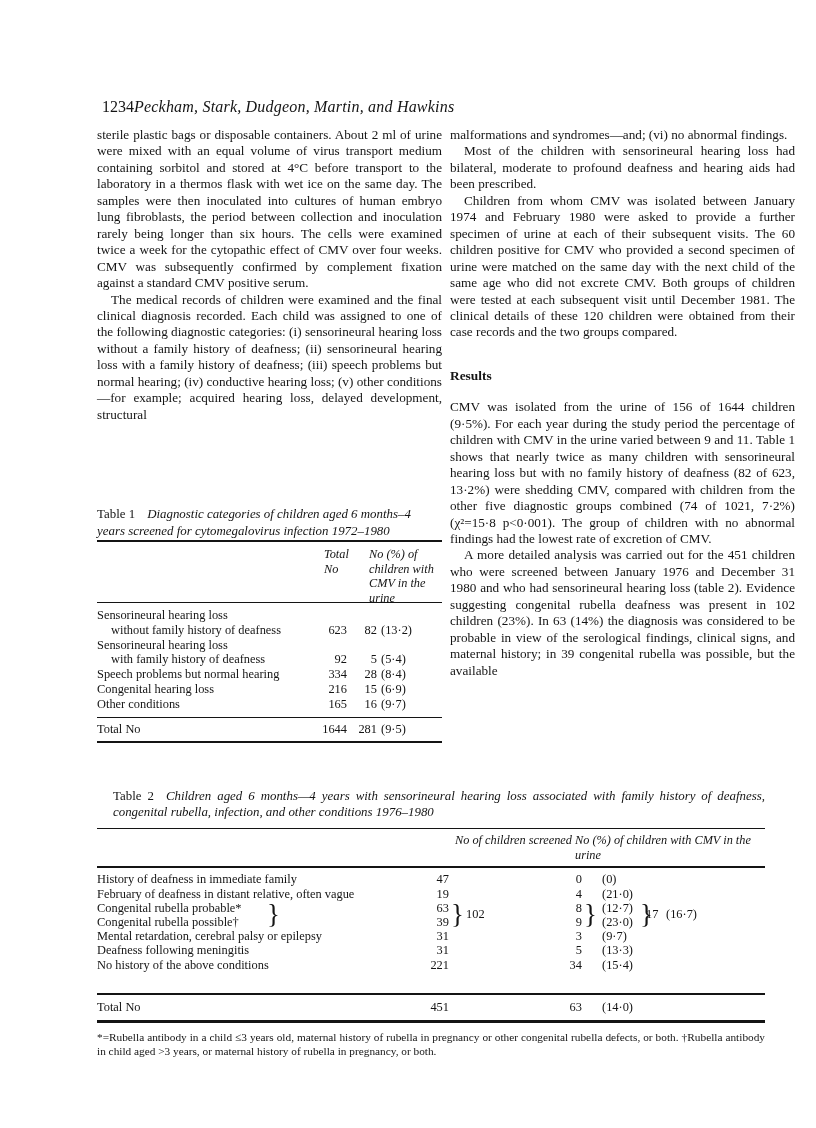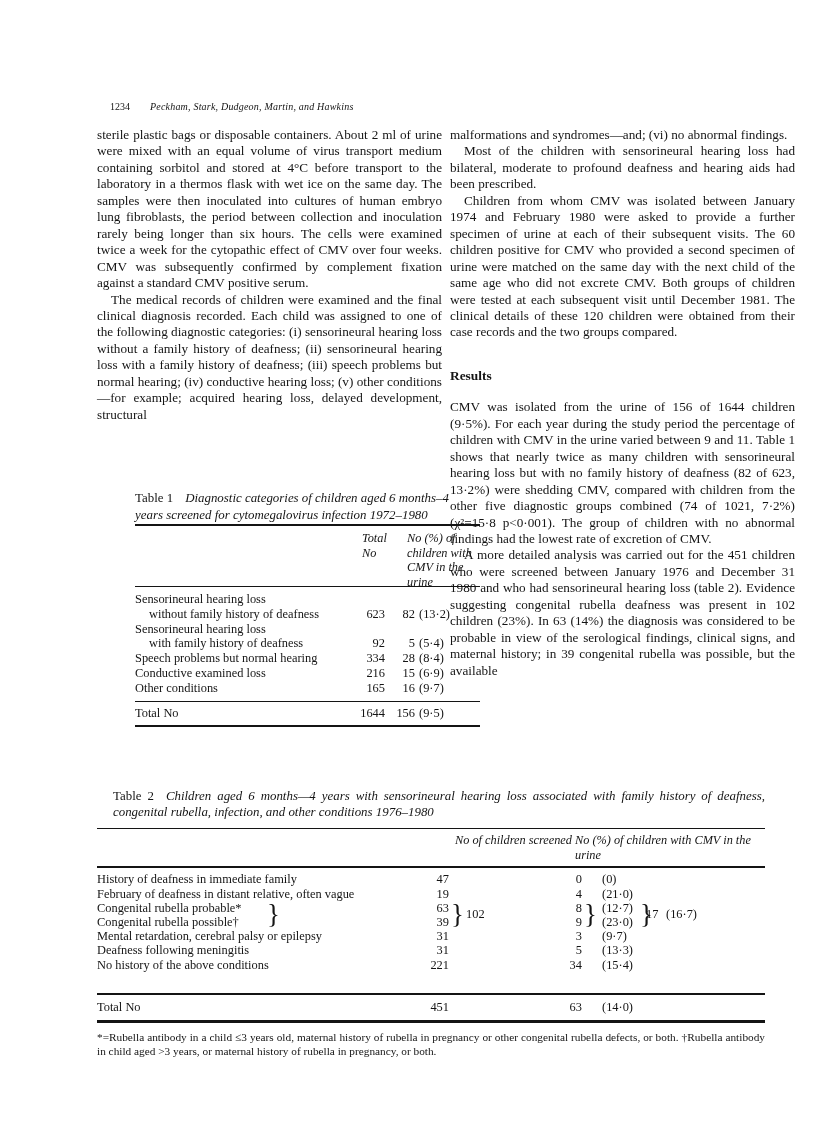--- a/index.html
+++ b/index.html
@@ -1,34 +1,34 @@
 <!DOCTYPE html>
 <html><head>
 <meta charset="utf-8">
 <style>
   html,body{margin:0;padding:0;background:#ffffff;}
   .page{position:relative;width:816px;height:1128px;background:#ffffff;color:#141414;
         font-family:"Liberation Serif", serif;overflow:hidden;}
 
   
-  .running-head{position:absolute;top:99px;left:110px;width:700px;display:flex;gap:20px;
-                font-size:10px;line-height:15px;}
+  .running-head{position:absolute;top:99px;left:102px;width:700px;display:flex;
+                font-size:16px;line-height:15px;}
   .run-title{font-style:italic;letter-spacing:.2px;}
 
   
   .col{position:absolute;top:127px;width:345px;font-size:13.2px;line-height:16.45px;
        text-align:justify;}
   .col-left{left:97px;height:900px;}
   .col-right{left:450px;}
   .col p{margin:0;}
   .col p.indent{text-indent:14px;}
   .results-h{font-weight:bold;font-size:13.4px;text-align:left;margin:27px 0 15px 0;}
 
   
-  .table1-wrap{position:absolute;top:363px;left:0;width:345px;text-align:left;margin-left:38px;}
+  .table1-wrap{position:absolute;top:379px;left:0;width:345px;text-align:left;}
   .t-caption{font-size:12.9px;line-height:17.2px;margin:0 0 7px 0;}
   .t-cap-label{margin-right:12px;}
   .t-cap-text{font-style:italic;}
   .t1-head{border-top:2px solid #141414;border-bottom:1px solid #141414;position:relative;
            height:60px;font-style:italic;font-size:12.3px;line-height:14.4px;}
   .t1-h-total{position:absolute;left:227px;top:5px;width:42px;}
   .t1-h-cmv{position:absolute;left:272px;top:5px;width:76px;}
   .t1-body{padding:5px 0 4px 0;}
   .t1-row{position:relative;height:14.7px;font-size:12.4px;line-height:14.7px;white-space:nowrap;}
   .t1-label{position:absolute;left:0;}
@@ -106,36 +106,36 @@
           <span class="t1-n">5</span>
           <span class="t1-pct">(5·4)</span>
         </div>
         <div class="t1-row">
           <span class="t1-label">Speech problems but normal hearing</span>
           <span class="t1-total">334</span>
           <span class="t1-n">28</span>
           <span class="t1-pct">(8·4)</span>
         </div>
         <div class="t1-row">
-          <span class="t1-label">Conductive examined loss</span>
+          <span class="t1-label">Congenital hearing loss</span>
           <span class="t1-total">216</span>
           <span class="t1-n">15</span>
           <span class="t1-pct">(6·9)</span>
         </div>
         <div class="t1-row">
           <span class="t1-label">Other conditions</span>
           <span class="t1-total">165</span>
           <span class="t1-n">16</span>
           <span class="t1-pct">(9·7)</span>
         </div>
       </div>
       <div class="t1-totalrow">
         <span class="t1-label">Total No</span>
         <span class="t1-total">1644</span>
-        <span class="t1-n">156</span>
+        <span class="t1-n">281</span>
         <span class="t1-pct">(9·5)</span>
       </div>
     </div>
   </section>
 
   <section class="col col-right">
     <p>malformations and syndromes—and; (vi) no abnormal findings.</p>
     <p class="indent">Most of the children with sensorineural hearing loss had bilateral, moderate to profound deafness and hearing aids had been prescribed.</p>
     <p class="indent">Children from whom CMV was isolated between January 1974 and February 1980 were asked to provide a further specimen of urine at each of their subsequent visits. The 60 children positive for CMV who provided a second specimen of urine were matched on the same day with the next child of the same age who did not excrete CMV. Both groups of children were tested at each subsequent visit until December 1981. The clinical details of these 120 children were obtained from their case records and the two groups compared.</p>
     <h2 class="results-h">Results</h2>

